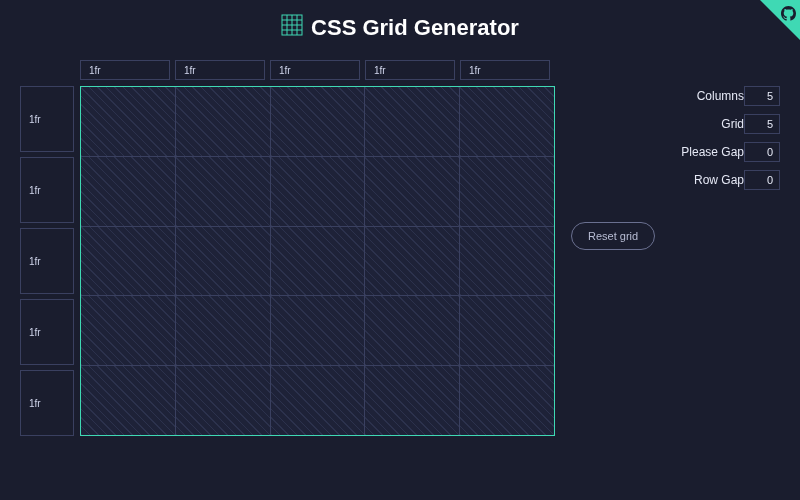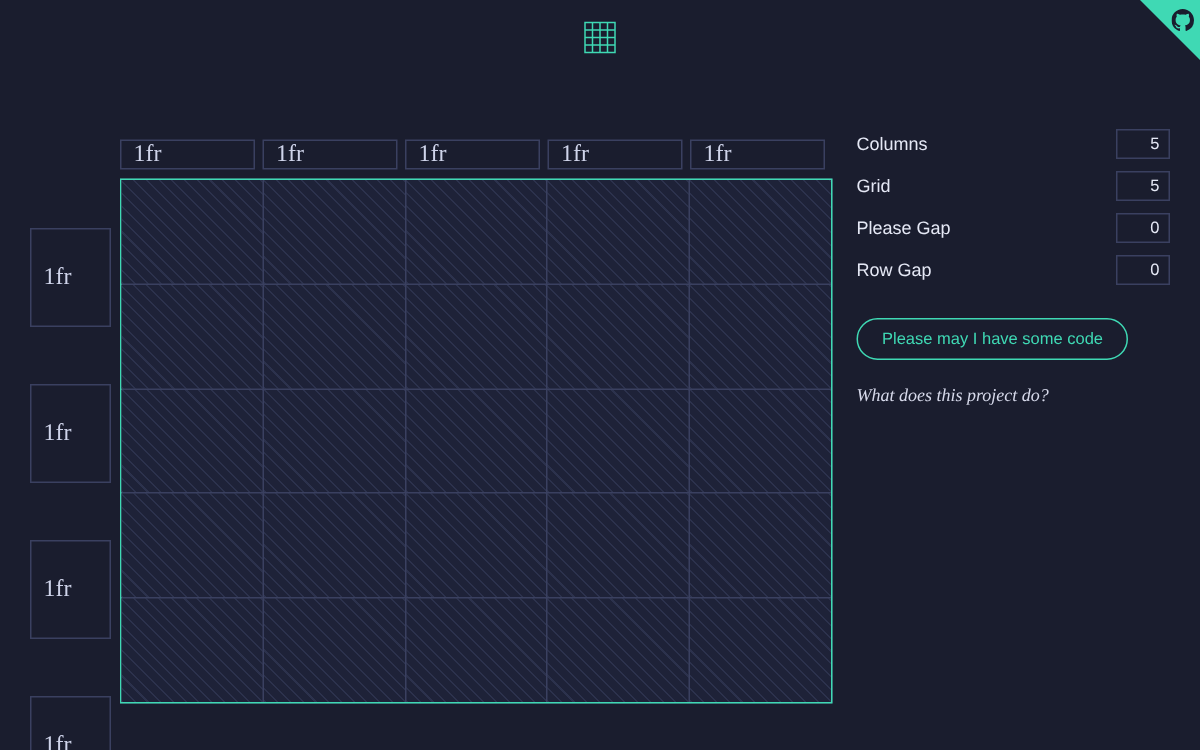--- a/index.html
+++ b/index.html
@@ -74,24 +74,23 @@
   gap: 5px;
   margin-bottom: 6px;
 }
 .col-inputs input,
 .row-inputs input {
   width: 90px;
   height: 20px;
   background: transparent;
   border: 1px solid #3a4060;
   color: #cfd4ea;
-  font-size: 16px;
+  font-size: 10px;
   padding-left: 8px;
-  font-family: Liberation Serif, serif;
-  margin-top: 33px;
+  font-family: Liberation Sans, sans-serif;
 }
 
 .grid-wrap {
   display: flex;
 }
 
 .row-inputs {
   display: flex;
   flex-direction: column;
   gap: 5px;
@@ -125,21 +124,21 @@
   cursor: pointer;
 }
 
 .controls {
   flex: 1;
   padding-top: 26px;
   font-size: 12px;
 }
 .control-row {
   display: flex;
-  justify-content: space-between;
+  justify-content: flex-end;
   align-items: center;
   margin-bottom: 8px;
 }
 .control-row label {
   color: #e5e8f5;
 }
 .control-row input {
   width: 36px;
   height: 20px;
   background: transparent;
@@ -194,20 +193,21 @@
       <svg width="22" height="22" viewBox="0 0 22 22">
           <rect x="1" y="1" width="20" height="20" fill="none" stroke="#3fd9b4" stroke-width="1"></rect>
           <line x1="6" y1="1" x2="6" y2="21" stroke="#3fd9b4" stroke-width="1"></line>
           <line x1="11" y1="1" x2="11" y2="21" stroke="#3fd9b4" stroke-width="1"></line>
           <line x1="16" y1="1" x2="16" y2="21" stroke="#3fd9b4" stroke-width="1"></line>
           <line x1="1" y1="6" x2="21" y2="6" stroke="#3fd9b4" stroke-width="1"></line>
           <line x1="1" y1="11" x2="21" y2="11" stroke="#3fd9b4" stroke-width="1"></line>
           <line x1="1" y1="16" x2="21" y2="16" stroke="#3fd9b4" stroke-width="1"></line>
         </svg>
     </span>
+    <span>CSS Grid Generator</span>
   </div>
 </div>
 
 <div class="layout">
   <div class="grid-area">
     <div class="col-inputs">
       <input value="1fr" style="">
       <input value="1fr" style="">
       <input value="1fr" style="">
       <input value="1fr" style="">
@@ -262,17 +262,17 @@
     </div>
     <div class="control-row">
       <label>Please Gap</label>
       <input value="0" style="">
     </div>
     <div class="control-row">
       <label>Row Gap</label>
       <input value="0" style="">
     </div>
 
-    <button class="btn">Please may I have some code</button><br>
-
-    <a class="info-link">What does this project do?</a>
+    <br>
+    <button class="btn secondary">Reset grid</button>
+
   </div>
 </div>
 
 </body></html>

